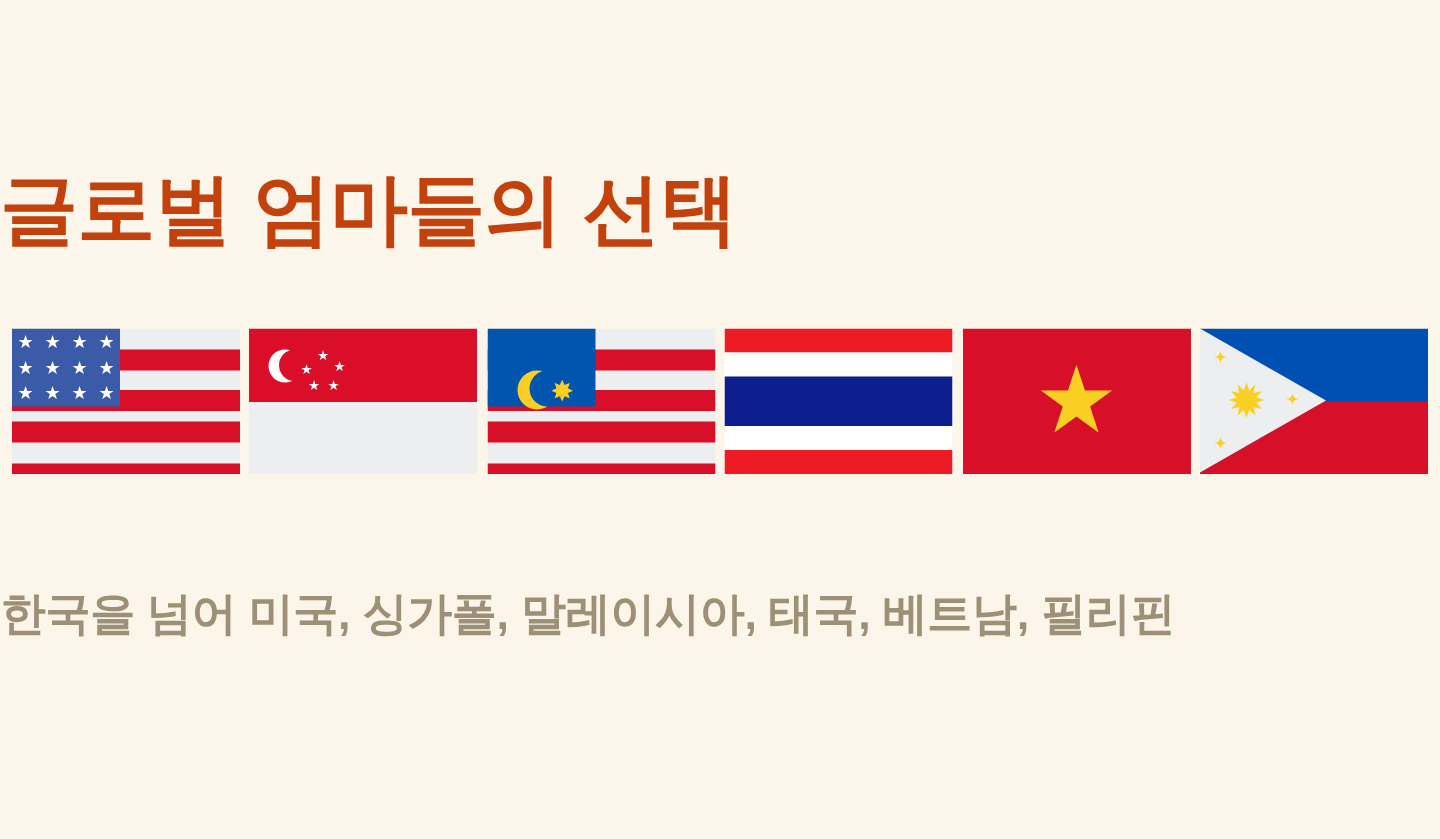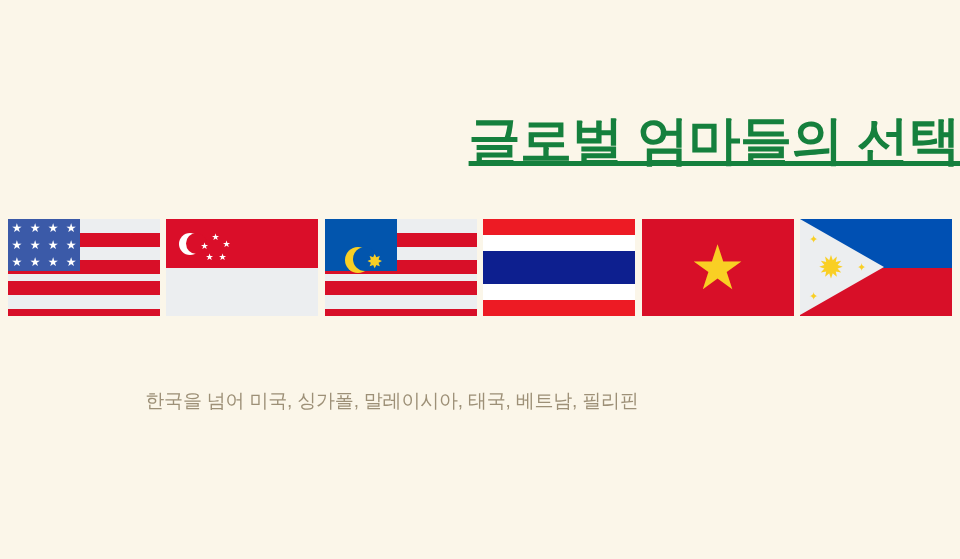--- a/index.html
+++ b/index.html
@@ -18,28 +18,27 @@
     height: 559px;
     background: #fbf6e9;
   }
 
   
   #title {
     position: absolute;
     left: 0;
     top: 76px;
     width: 960px;
-    text-align: right;
+    text-align: left;
     font-size: 52px;
     font-weight: bold;
     letter-spacing: -0.5px;
-    color: #15803d;
+    color: #c2410c;
     line-height: 1.15;
     white-space: nowrap;
-    text-decoration: underline;
   }
 
   
   #flag-strip {
     position: absolute;
     left: 8px;
     top: 219px;
     width: 944px;
     height: 97px;
     display: flex;
@@ -167,22 +166,22 @@
     position:absolute; color:#f9cf24; font-size:11px; line-height:1;
   }
 
   
   #caption {
     position: absolute;
     left: 0;
     top: 386px;
     width: 784px;
     text-align: center;
-    font-size: 19px;
-    font-weight: normal;
+    font-size: 30px;
+    font-weight: bold;
     color: #9d9077;
     line-height: 1.62;
     letter-spacing: -0.2px;
   }
   #caption .cap-line { display: block; white-space: nowrap; }
 </style>
 </head>
 <body>
 
 <div id="page">

